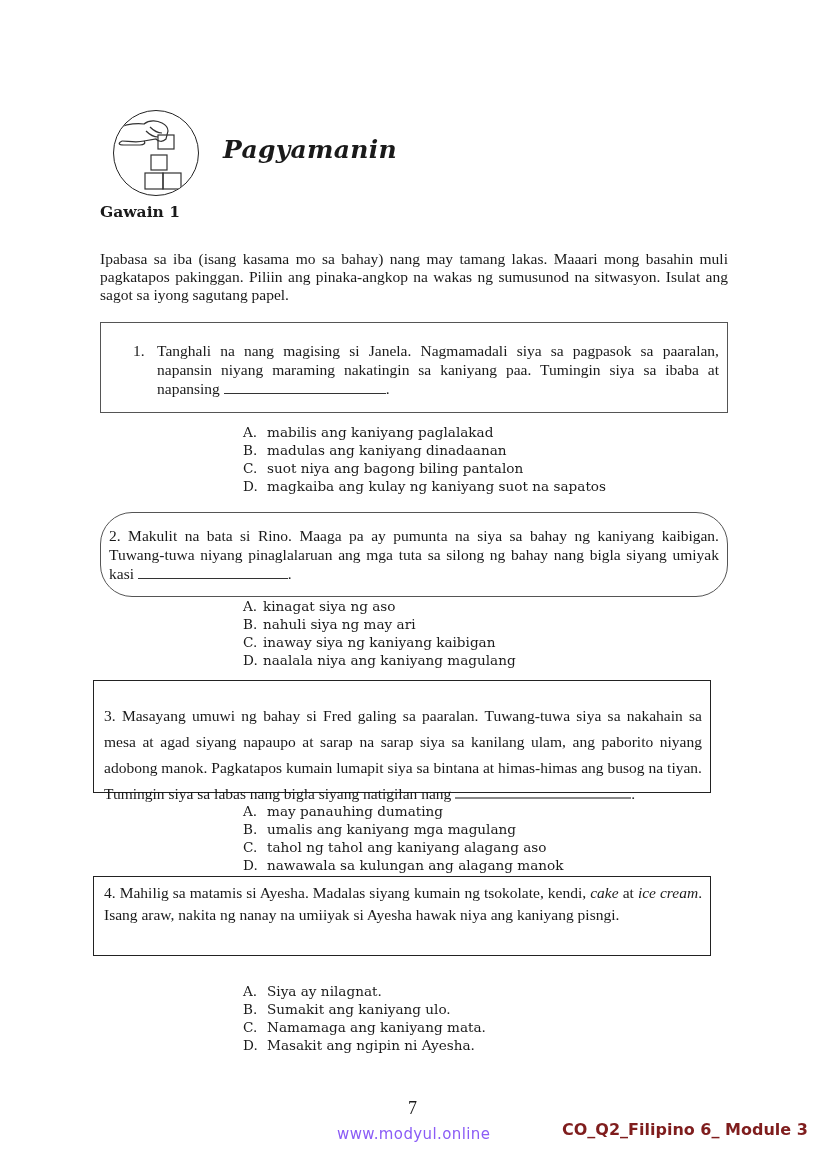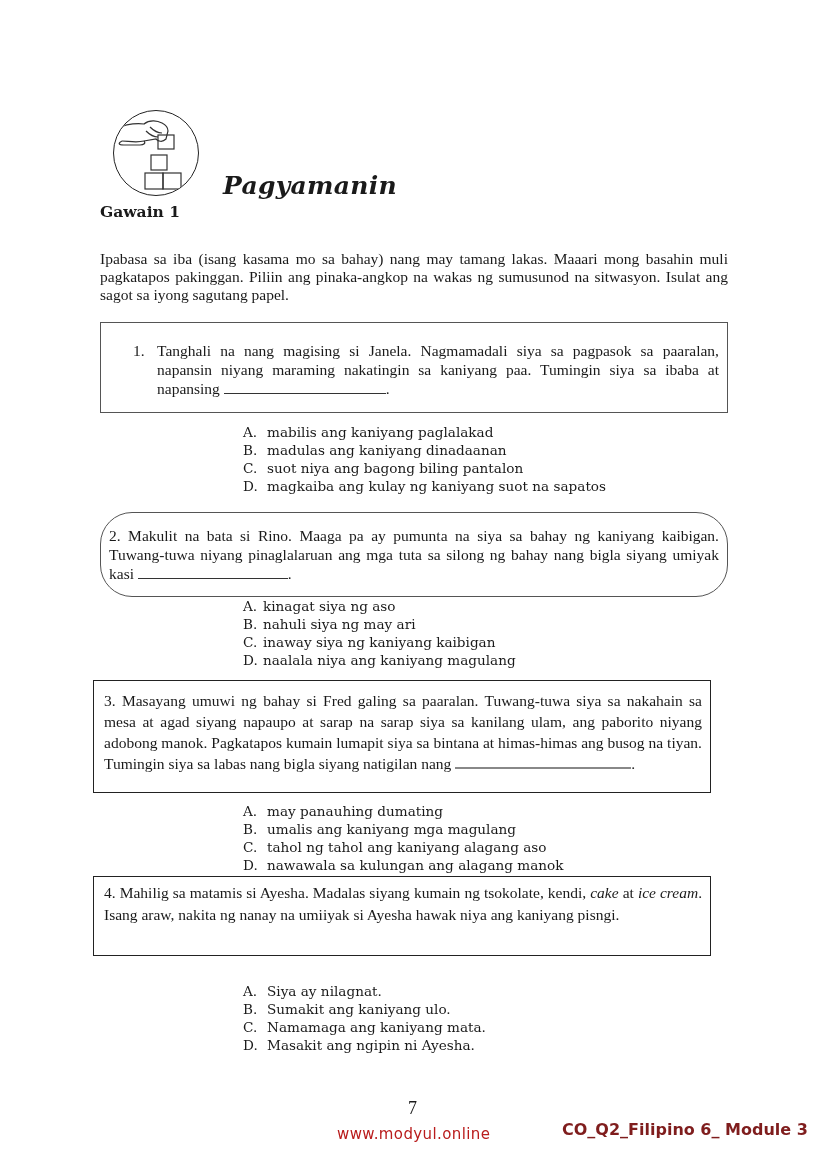--- a/index.html
+++ b/index.html
@@ -2,36 +2,36 @@
 <html><head>
   <meta charset="utf-8">
   <style>
     html, body { margin: 0; padding: 0; background: #ffffff; }
     body { width: 826px; height: 1169px; position: relative; overflow: hidden;
            font-family: "DejaVu Serif", "Liberation Serif", serif; color: #1a1a1a; }
     .abs { position: absolute; }
     .icon-circle { left: 113px; top: 110px; width: 86px; height: 86px; border: 1.5px solid #222;
                    border-radius: 50%; box-sizing: border-box; overflow: hidden; }
     .section-title { left: 223px; top: 135px; font-size: 25px; font-weight: bold; font-style: italic;
-                     font-family: "DejaVu Serif", serif; letter-spacing: 0.3px; margin-top: 36px; }
+                     font-family: "DejaVu Serif", serif; letter-spacing: 0.3px; }
     .activity-title { left: 100px; top: 202px; font-size: 15.5px; font-weight: bold;
                       font-family: "DejaVu Serif", serif; }
     .instructions { left: 100px; top: 250px; width: 628px; font-size: 15.5px; line-height: 18px;
                     text-align: justify; text-align-last: left;
                     font-family: "Liberation Serif", serif; }
     .box { border: 1px solid #555; box-sizing: border-box; }
     .box.dark { border: 1.5px solid #222; }
     .qtext { font-family: "Liberation Serif", serif; font-size: 15.5px; text-align: justify; }
     .opts { font-family: "DejaVu Serif", serif; font-size: 13.6px; line-height: 18px; }
     .opts .row { display: flex; white-space: nowrap; }
     .opts .letter { display: inline-block; }
     .blank { display: inline-block; border-bottom: 1px solid #333; height: 12px; vertical-align: baseline; }
     .blank.gray { border-bottom: 2px solid #888; }
     .page-num { left: 408px; top: 1098px; font-size: 18px; font-family: "Liberation Serif", serif; }
-    .watermark { left: 337px; top: 1125px; font-size: 15px; color: #b91c1c;
+    .watermark { left: 337px; top: 1125px; font-size: 15px; color: #8b5cf6;
                  font-family: "DejaVu Sans", sans-serif; letter-spacing: 0.4px; }
     .footer-code { left: 562px; top: 1120px; font-size: 16px; font-weight: bold;
                    font-family: "DejaVu Sans", sans-serif; color: #7f1d1d; }
   </style>
 </head>
 <body>
 
 <div class="abs icon-circle">
   <svg width="86" height="86" viewBox="0 0 86 86" xmlns="http://www.w3.org/2000/svg">
     <g fill="none" stroke="#333" stroke-width="1.2">
@@ -101,21 +101,21 @@
       <span class="letter" style="width:20px">C.</span>
       <span>inaway siya ng kaniyang kaibigan</span>
     </div>
   <div class="row">
       <span class="letter" style="width:20px">D.</span>
       <span>naalala niya ang kaniyang magulang</span>
     </div>
 </div>
 
 <div class="abs box dark" style="left:93px; top:680px; width:618px; height:113px;">
-  <div class="qtext" style="position:absolute; left:10px; top:9px; width:598px; line-height:21px;">
+  <div class="qtext" style="position:absolute; left:10px; top:22px; width:598px; line-height:26px;">
     <span>3.</span>
     <span>Masayang umuwi ng bahay si Fred galing sa paaralan. Tuwang-tuwa siya sa nakahain sa mesa at agad siyang napaupo at sarap na sarap siya sa kanilang ulam, ang paborito niyang adobong manok. Pagkatapos kumain lumapit siya sa bintana at himas-himas ang busog na tiyan. Tumingin siya sa labas nang bigla siyang natigilan nang</span>
     <span class="blank gray" style="width:176px;"></span><span>.</span>
   </div>
 </div>
 <div class="abs opts" style="left:243px; top:802px;">
   <div class="row">
       <span class="letter" style="width:24px">A.</span>
       <span>may panauhing dumating</span>
     </div>

